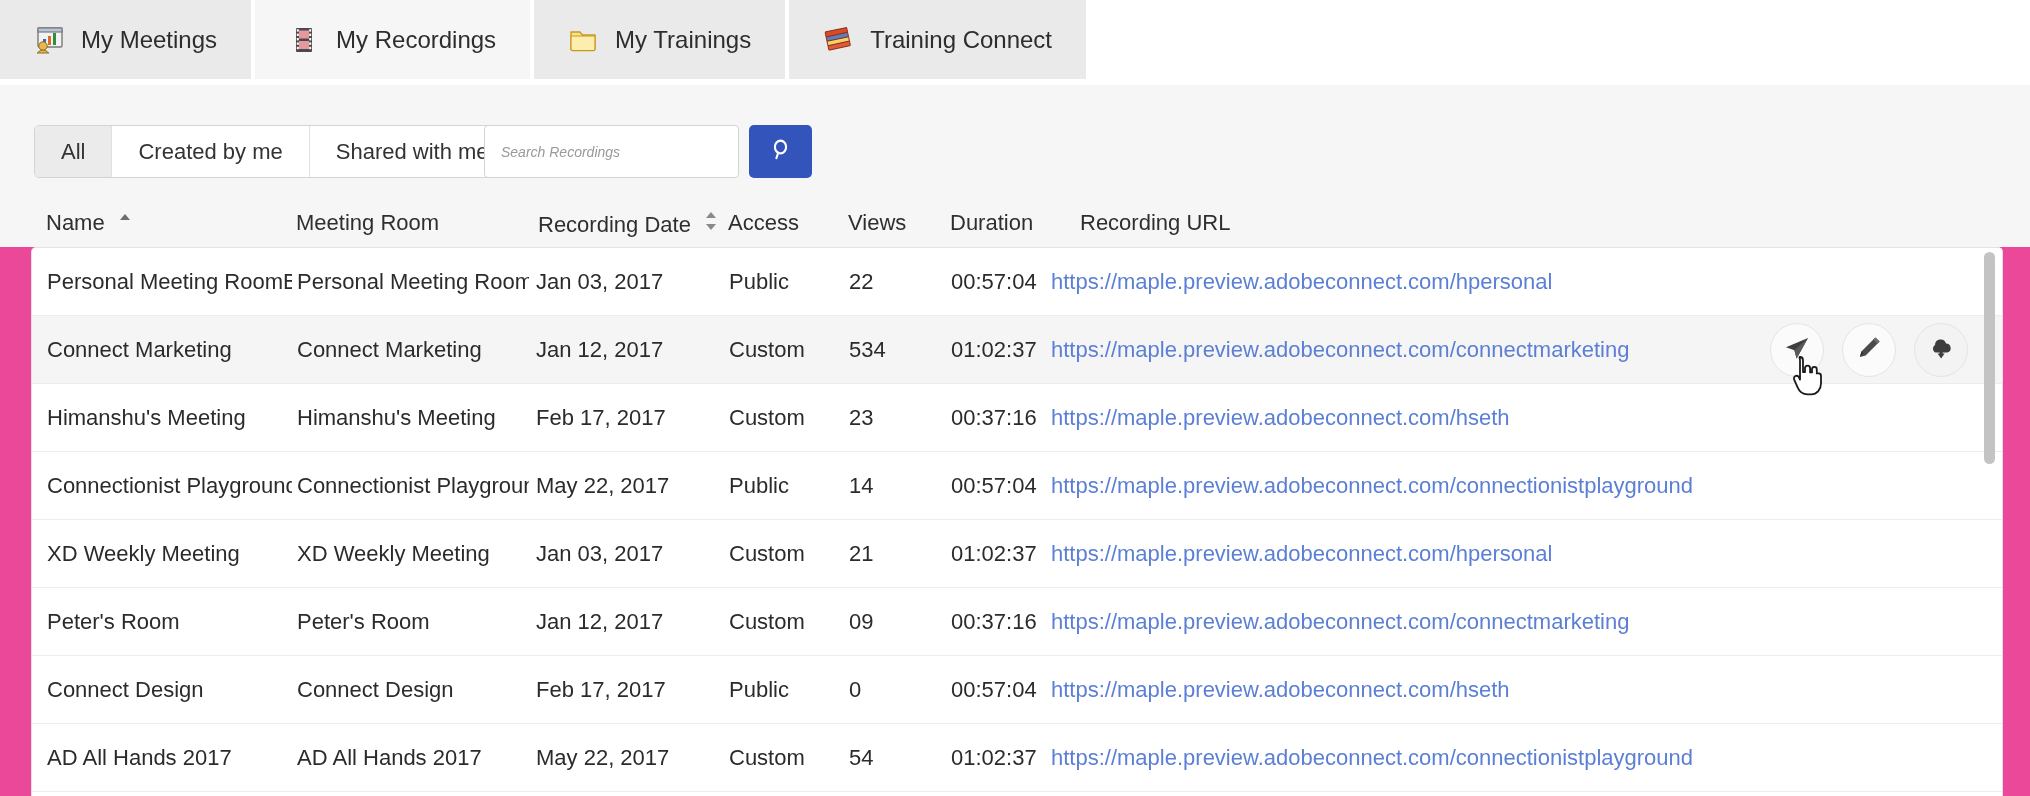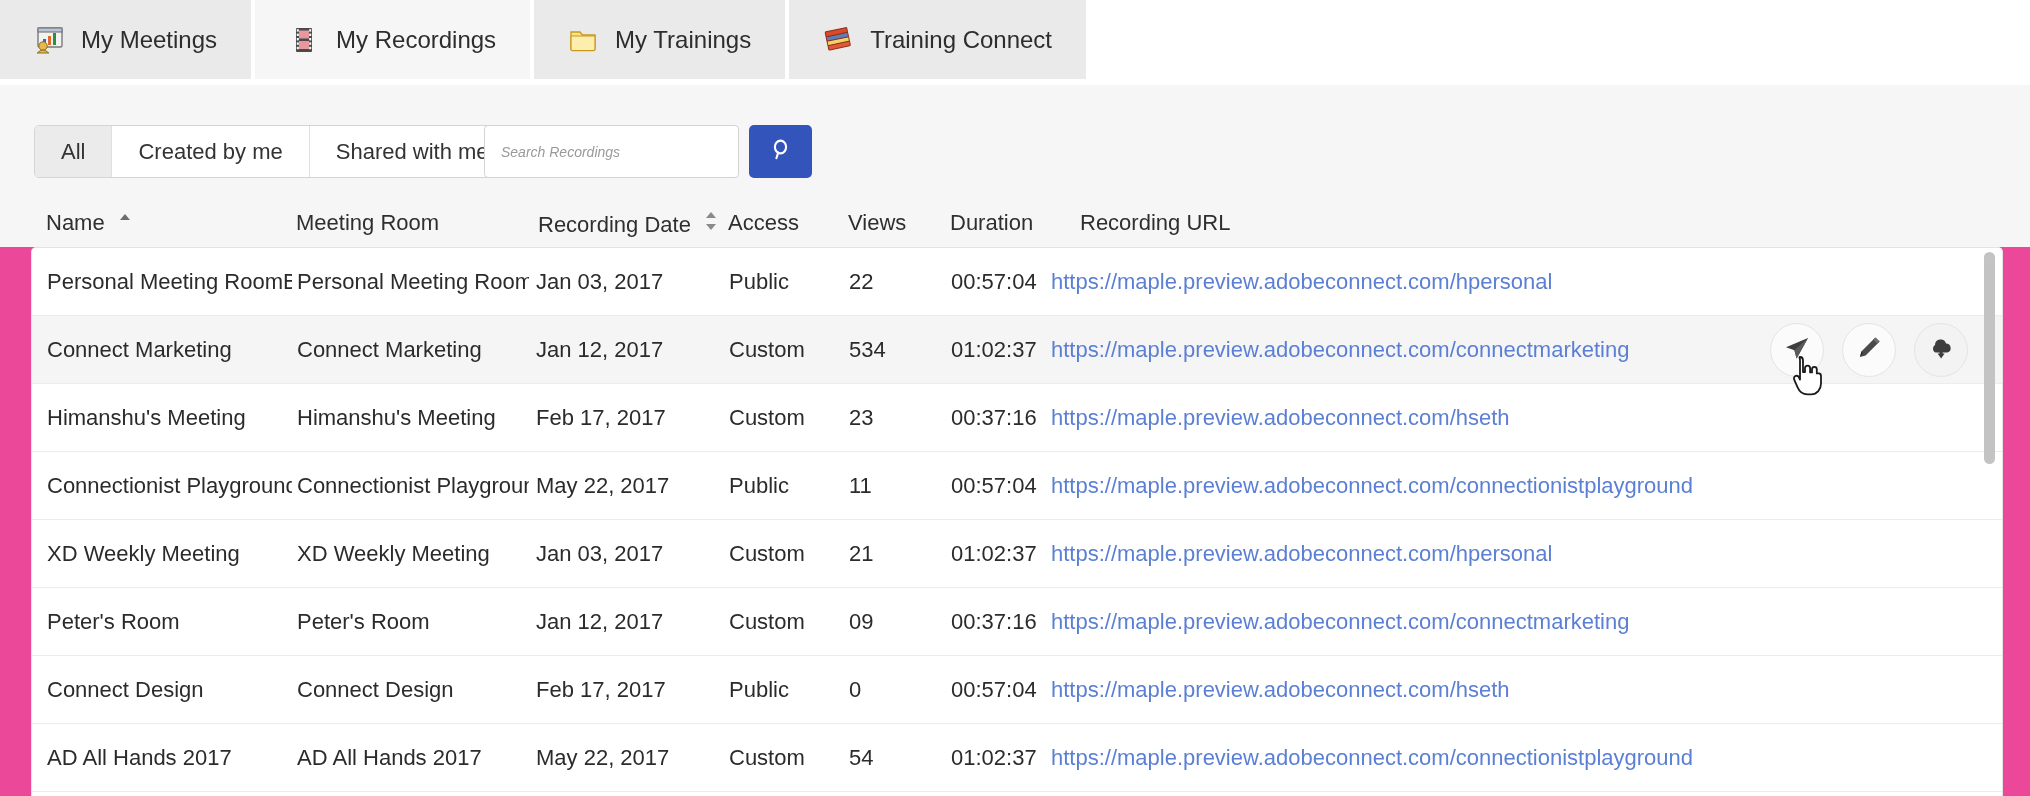--- a/index.html
+++ b/index.html
@@ -402,21 +402,21 @@
           <div class="cell c-acc">Custom</div>
           <div class="cell c-view">23</div>
           <div class="cell c-dur">00:37:16</div>
           <div class="cell url c-url">https://maple.preview.adobeconnect.com/hseth</div>
         </div>
         <div class="row">
           <div class="cell c-name">Connectionist Playground</div>
           <div class="cell c-room">Connectionist Playground</div>
           <div class="cell c-date">May 22, 2017</div>
           <div class="cell c-acc">Public</div>
-          <div class="cell c-view">11</div>
+          <div class="cell c-view">14</div>
           <div class="cell c-dur">00:57:04</div>
           <div class="cell url c-url">https://maple.preview.adobeconnect.com/connectionistplayground</div>
         </div>
         <div class="row">
           <div class="cell c-name">XD Weekly Meeting</div>
           <div class="cell c-room">XD Weekly Meeting</div>
           <div class="cell c-date">Jan 03, 2017</div>
           <div class="cell c-acc">Custom</div>
           <div class="cell c-view">21</div>
           <div class="cell c-dur">01:02:37</div>

